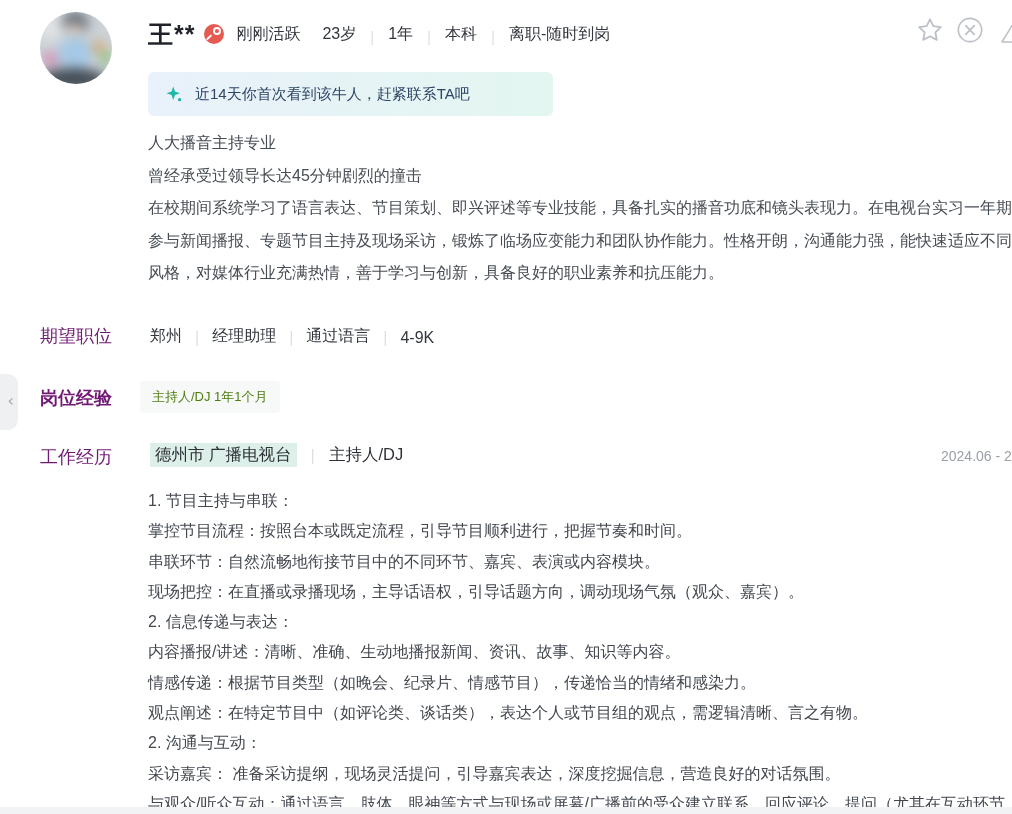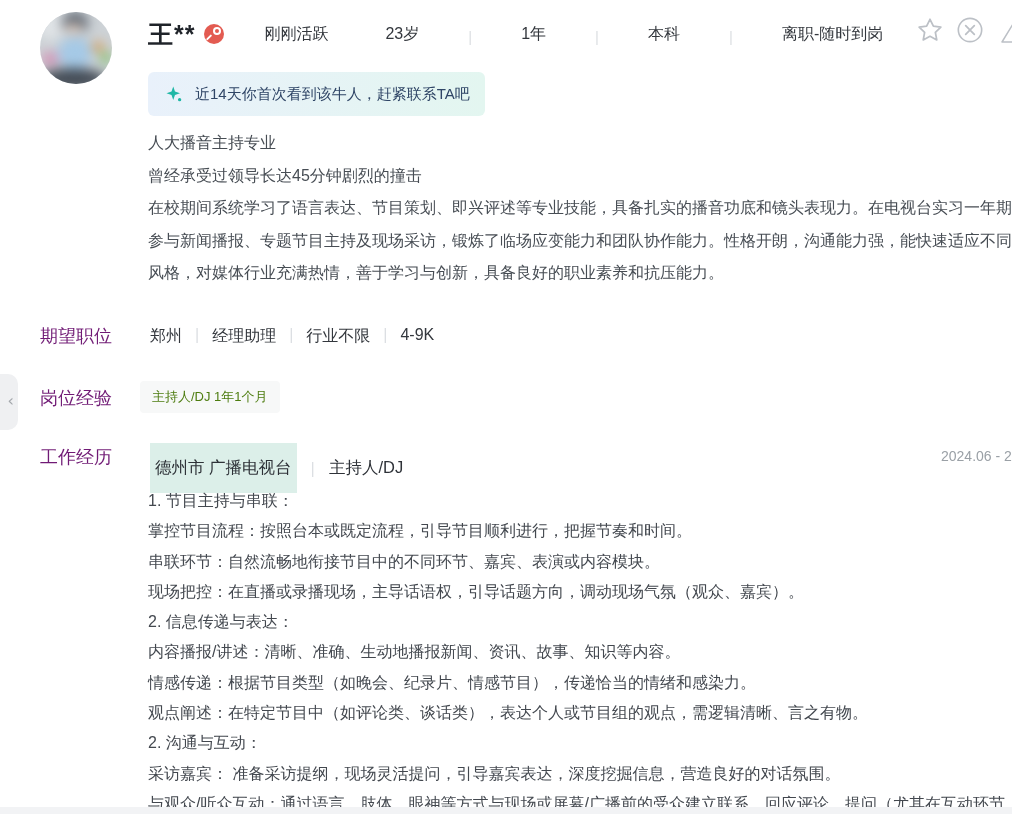--- a/index.html
+++ b/index.html
@@ -35,56 +35,56 @@
     background:#e35b51; margin-left:9px; flex:0 0 auto;
   }
   .gender-badge .gb-circle {
     position:absolute; top:3px; right:3px; width:8px; height:8px;
     border:2px solid #fff; border-radius:50%;
   }
   .gender-badge .gb-tail {
     position:absolute; left:4px; bottom:3px; width:2.4px; height:7px;
     background:#fff; transform:rotate(45deg); border-radius:1px;
   }
-  .meta { display:flex; align-items:flex-end; font-size:16px; color:#33373d; margin-left:40px;gap:35px; }
+  .meta { display:flex; align-items:flex-end; font-size:16px; color:#33373d; margin-left:12px; }
   .meta .sep { color:#dcdfe3; margin:0 14px; font-size:15px; }
   .meta .gap { margin-left:22px; }
 
   .top-icons { position:absolute; top:16px; left:916px; display:flex; align-items:center; }
   .icon-btn { width:28px; height:28px; margin-right:12px; cursor:pointer; }
   .partial-icon { position:absolute; left:1000px; top:20px; width:12px; height:26px; overflow:hidden; }
 
   
   .banner {
-    position:absolute; left:148px; top:72px; width:337px; height:44px;
+    position:absolute; left:148px; top:72px; width:405px; height:44px;
     border-radius:6px; display:flex; align-items:center; padding-left:17px;
     background:linear-gradient(90deg,#e9f1fb 0%,#e3f6f0 100%);
   }
   .banner-text { font-size:15px; color:#2f4566; margin-left:12px; }
 
   
   .summary { position:absolute; left:148px; top:127px; font-size:16px; color:#474d54; }
   .summary div { line-height:32.5px; white-space:nowrap; }
 
   
   .sec-label { position:absolute; left:40px; font-size:18px; color:#701a75; font-weight:500; }
   .lbl-expect { top:324px; }
-  .lbl-exp    { top:386px; }
+  .lbl-exp    { top:386px;font-weight:bold; }
   .lbl-work   { top:445px; }
 
-  .expect-row { position:absolute; left:150px; top:326px; display:flex; align-items:flex-start; font-size:16px; color:#33373d; }
+  .expect-row { position:absolute; left:150px; top:326px; display:flex; align-items:flex-end; font-size:16px; color:#33373d; }
   .expect-row .sep { color:#dcdfe3; margin:0 13px; }
 
   .exp-tag {
     position:absolute; left:140px; top:381px; padding:7px 12px;
     background:#f7f8f8; border-radius:4px; font-size:13px; color:#4d7c0f;
   }
 
   .work-row { position:absolute; left:150px; top:443px; display:flex; align-items:center; font-size:16.5px; color:#2e3238; }
-  .company-hl { background:#dcefe9; padding:14px 5px; }
+  .company-hl { background:#dcefe9; padding:1px 5px; }
   .work-row .sep { color:#dcdfe3; margin:0 14px; }
   .work-period { position:absolute; left:920px; top:448px; font-size:14px; color:#9aa0a6; white-space:nowrap;margin-left:21px; }
 
   .work-details { position:absolute; left:148px; top:486px; font-size:16px; color:#43484f; }
   .work-details div { line-height:30.3px; white-space:nowrap; }
 
   
   .side-handle {
     position:absolute; left:-24px; top:374px; width:42px; height:56px;
     background:#eff0f2; border-radius:10px; cursor:pointer;
@@ -159,21 +159,21 @@
   <div>参与新闻播报、专题节目主持及现场采访，锻炼了临场应变能力和团队协作能力。性格开朗，沟通能力强，能快速适应不同</div>
   <div>风格，对媒体行业充满热情，善于学习与创新，具备良好的职业素养和抗压能力。</div>
 </div>
 
 <div class="sec-label lbl-expect">期望职位</div>
 <div class="expect-row">
   <span>郑州</span>
   <span class="sep">|</span>
   <span>经理助理</span>
   <span class="sep">|</span>
-  <span>行业不限</span>
+  <span>通过语言</span>
   <span class="sep">|</span>
   <span>4-9K</span>
 </div>
 
 <div class="sec-label lbl-exp">岗位经验</div>
 <div class="exp-tag">主持人/DJ 1年1个月</div>
 
 <div class="sec-label lbl-work">工作经历</div>
 <div class="work-row">
   <span class="company-hl">德州市 广播电视台</span>

